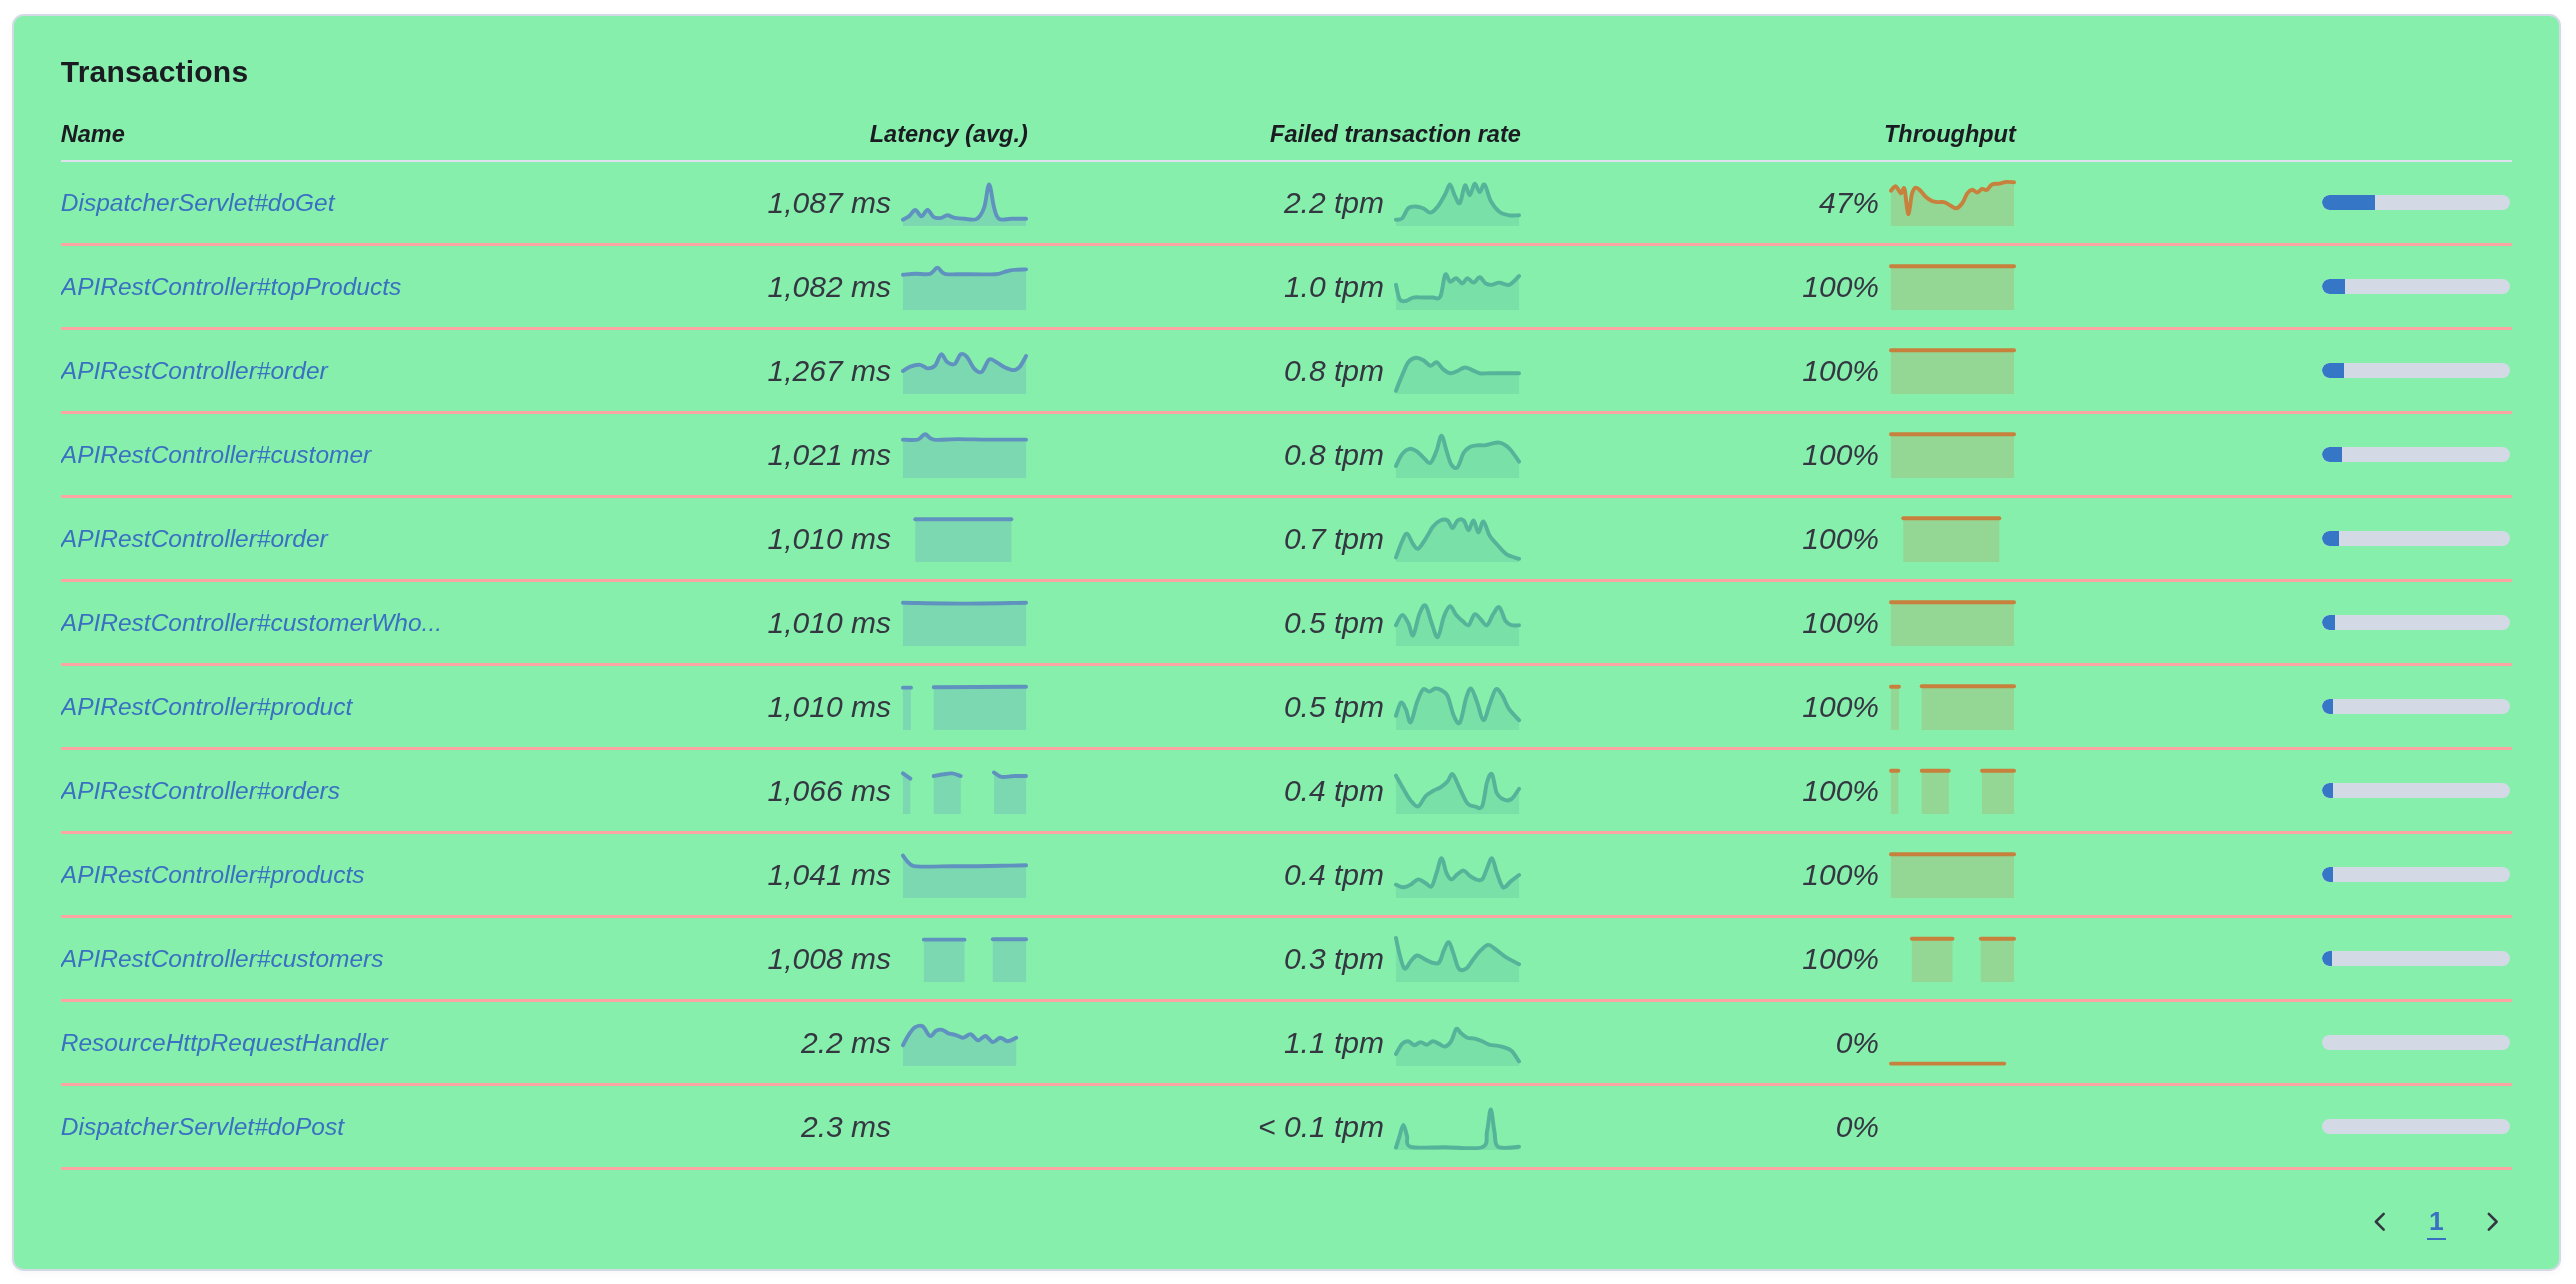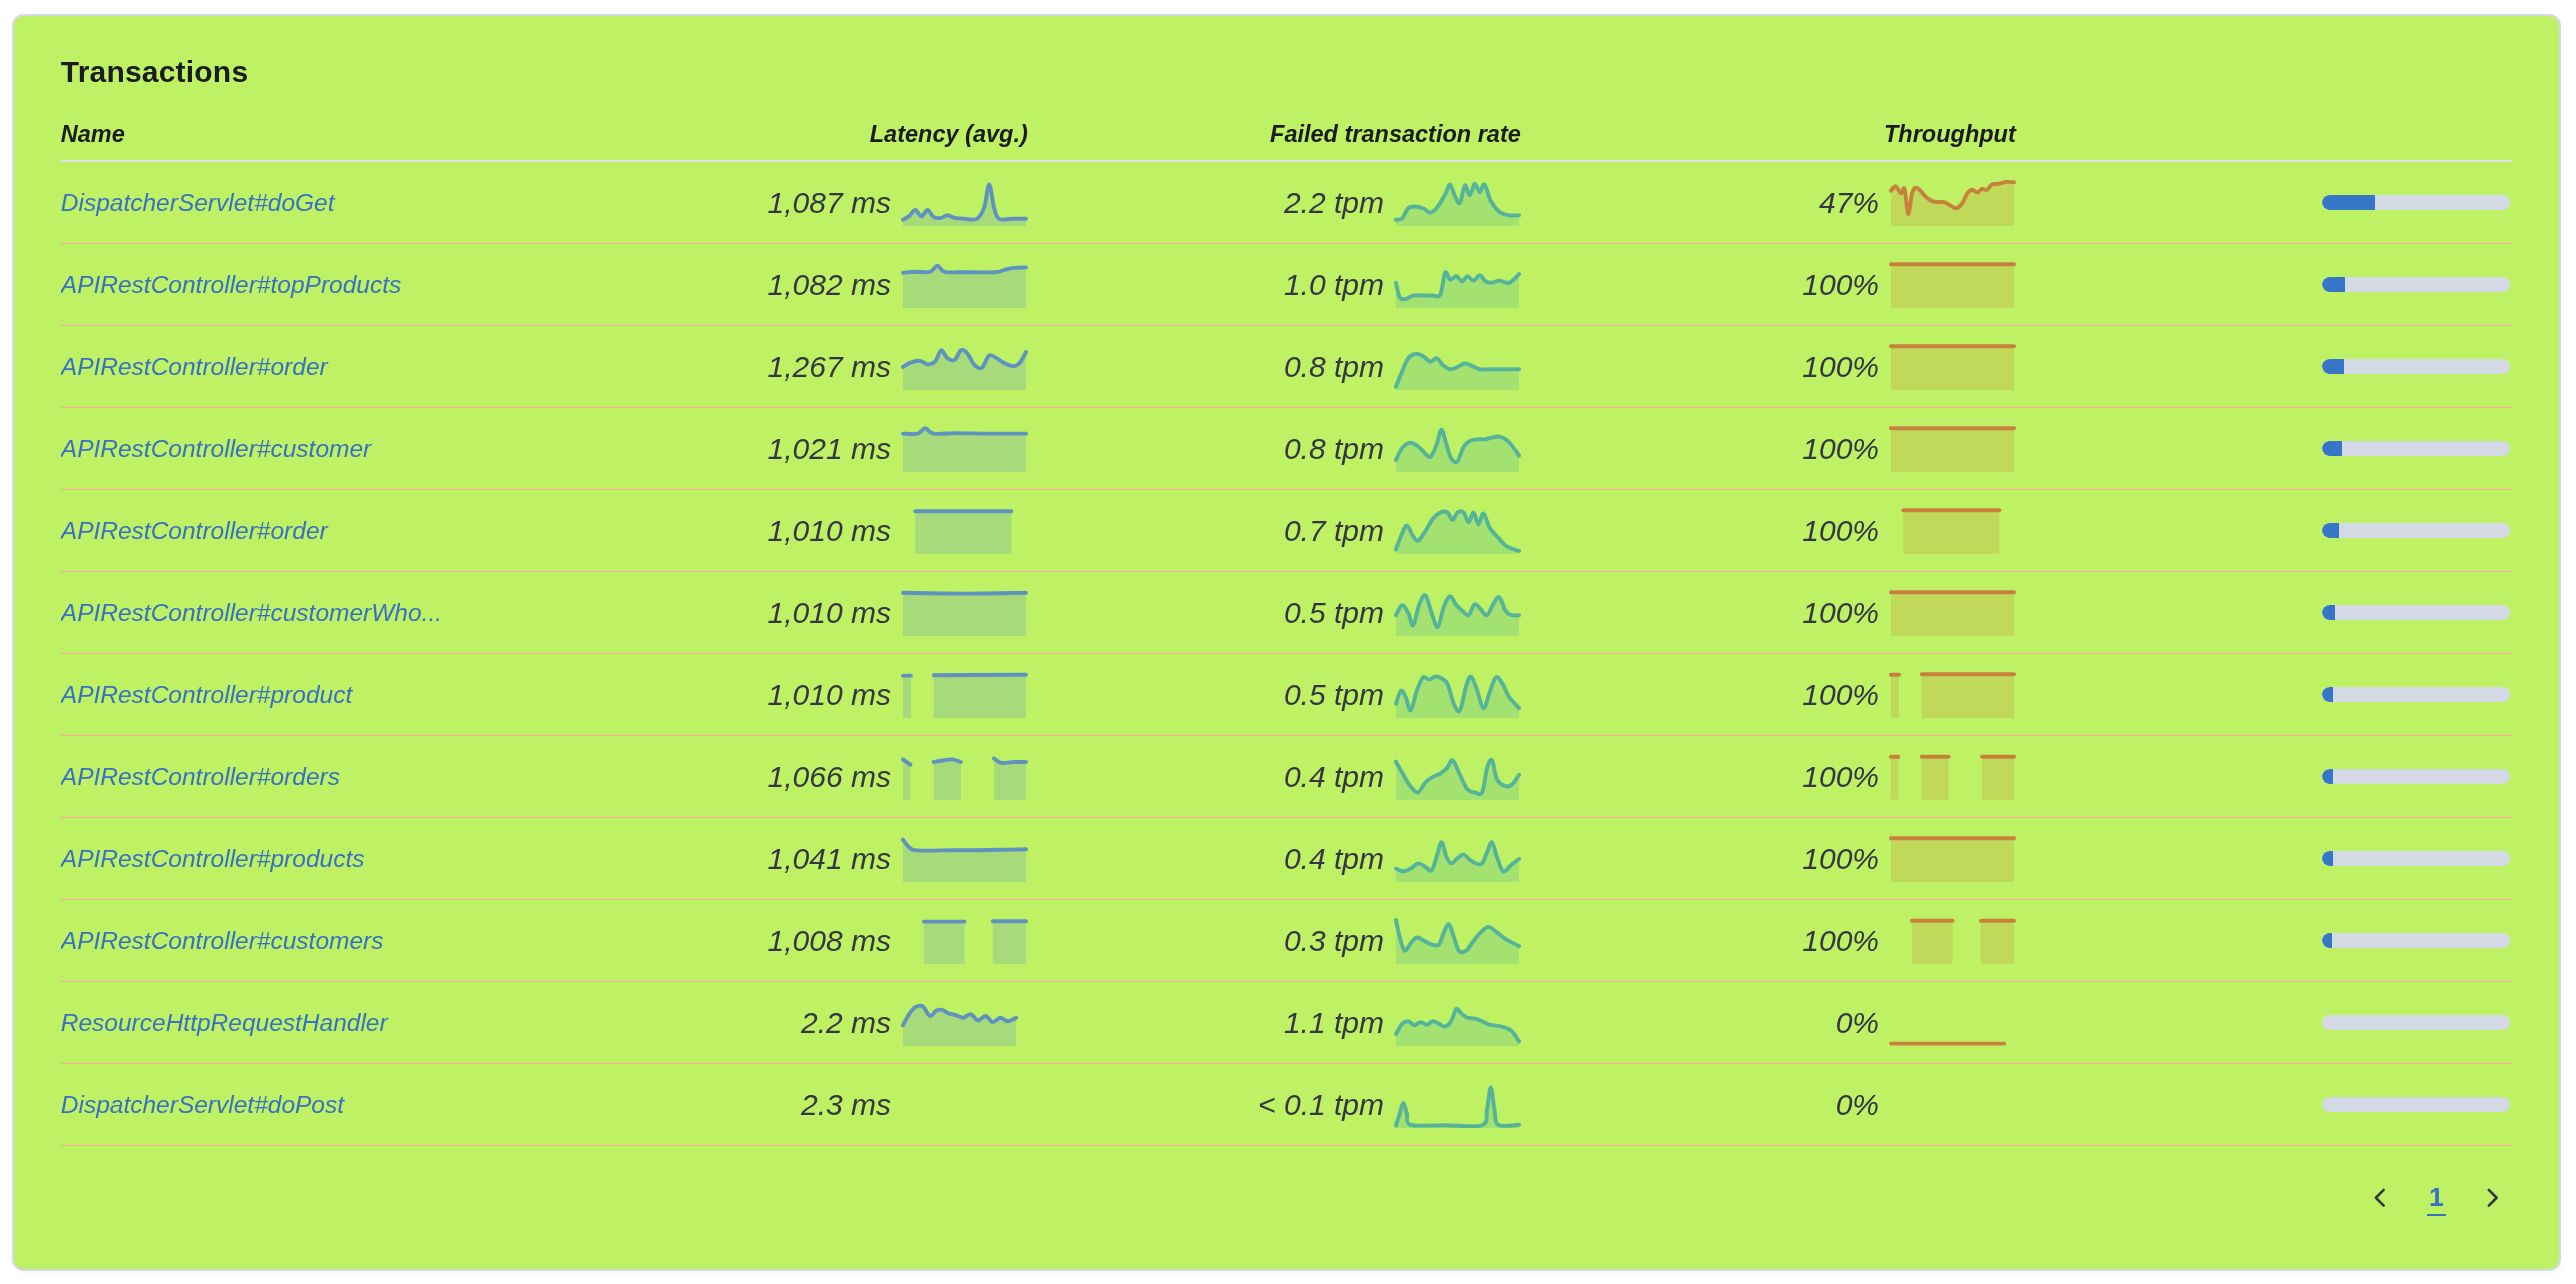--- a/index.html
+++ b/index.html
@@ -1,27 +1,27 @@
 <!DOCTYPE html>
 <html><head>
 <meta charset="utf-8">
 <style>
   html,body{margin:0;padding:0;background:#fff;width:2576px;height:1284px;overflow:hidden;
     font-family:"Liberation Sans",sans-serif;-webkit-font-smoothing:antialiased;}
-  .panel{position:absolute;left:11.8px;top:13.7px;width:2549px;height:1257px;background:#bef264;
+  .panel{position:absolute;left:11.8px;top:13.7px;width:2549px;height:1257px;background:#86efac;
     border:2px solid #d3dae6;border-radius:11.8px;box-sizing:border-box;
     padding:37px 47px 29px 47px;box-shadow:0 2px 5.9px rgba(100,110,140,0.06);}
   .title{margin:0;font-size:30px;font-weight:700;color:#1a1c21;line-height:37px;letter-spacing:0.2px;}
   .table{margin-top:19.6px;}
   .thead,.tr{display:grid;grid-template-columns:510px 457px 493px 495px 500px;align-items:center;font-style:italic;}
   .thead{height:51px;border-bottom:2px solid #dde2ee;}
   .th{font-size:23.5px;font-weight:700;color:#1a1c21;display:flex;align-items:center;}
   .th.right{justify-content:flex-end;text-align:right;}
   .sort-arrow{font-size:23.5px;font-weight:400;margin-left:9.8px;color:#343741;}
-  .tr{height:81px;border-bottom:1px solid #fca5a5;}
+  .tr{height:81px;border-bottom:3px solid #fca5a5;}
   .name-link{font-size:24.5px;color:#3a70c2;text-decoration:none;white-space:nowrap;overflow:hidden;
     text-overflow:ellipsis;display:block;padding-right:19.6px;cursor:pointer;}
   .metric{display:flex;justify-content:flex-end;align-items:center;gap:9.8px;}
   .value{font-size:30px;color:#343741;white-space:nowrap;}
   .spark{width:127px;height:47px;flex:0 0 auto;display:block;}
   .spark-placeholder{width:127px;height:47px;flex:0 0 auto;}
   .impact-cell{display:flex;justify-content:flex-end;align-items:center;padding-right:5.9px;}
   .bar-track{position:relative;width:188px;height:14.7px;border-radius:7.8px;background:#d3dae6;overflow:hidden;}
   .bar-fill{position:absolute;left:0;top:0;bottom:0;border-radius:7.8px 0 0 7.8px;background:#3576c6;}
   .pagination{display:flex;justify-content:flex-end;align-items:center;gap:29px;margin-top:35px;padding-right:3.9px;}

